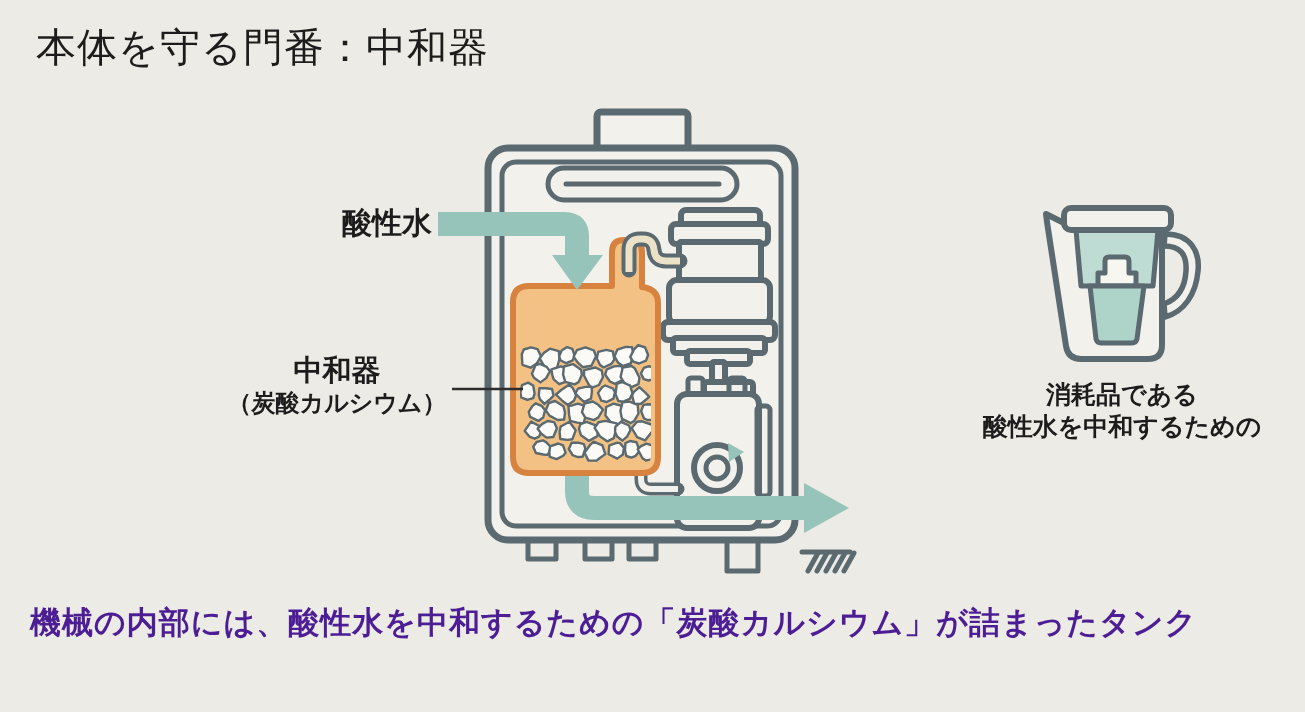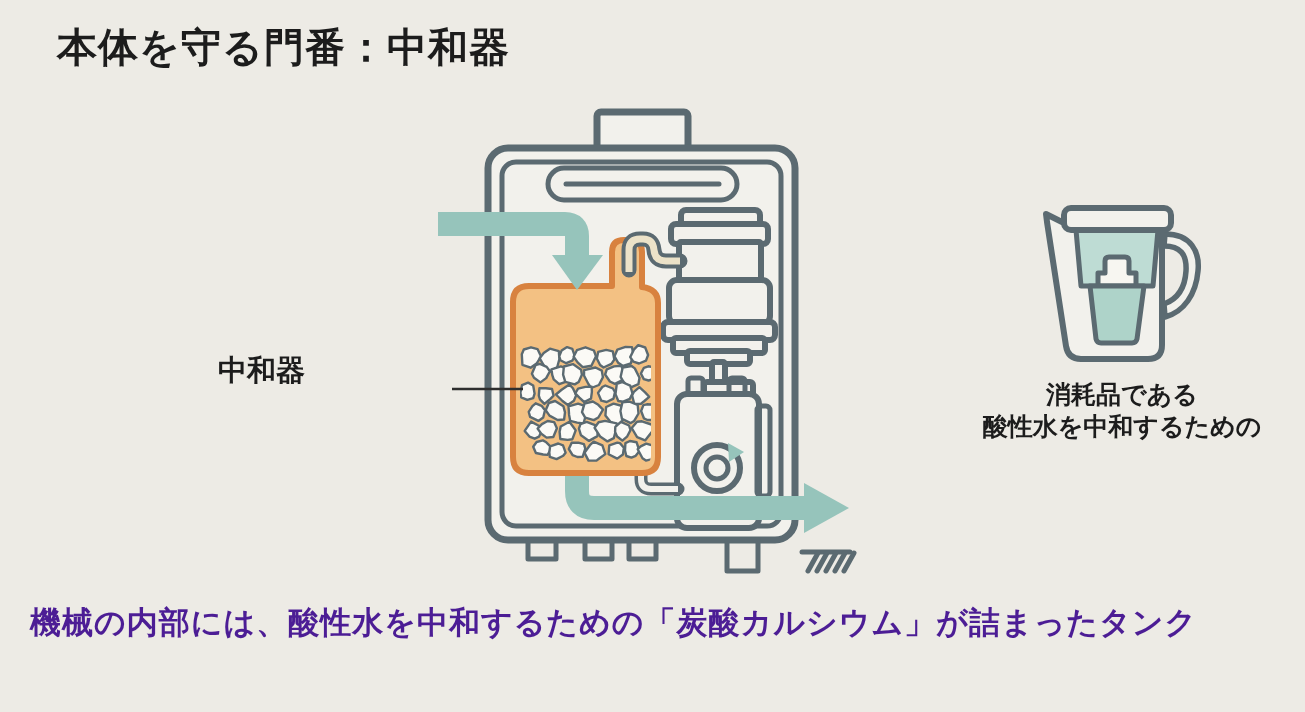--- a/index.html
+++ b/index.html
@@ -15,23 +15,23 @@
   .art{position:absolute; left:0; top:0;}
   
   .ln{fill:none; stroke:var(--slate); stroke-linecap:round; stroke-linejoin:round;}
   .pn{fill:var(--panel); stroke:var(--slate); stroke-linejoin:round;}
   .w7{stroke-width:7} .w6{stroke-width:6} .w55{stroke-width:5.5} .w5{stroke-width:5}
   .teal-f{fill:var(--teal); stroke:none;}
   .teal-s{fill:none; stroke:var(--teal); stroke-linecap:butt; stroke-linejoin:round;}
   .pebbles polygon{fill:#fbfaf6; stroke:var(--slate); stroke-width:2.4; stroke-linejoin:round;}
   
   .txt{position:absolute; white-space:nowrap;}
-  .title{left:36px; top:20px; font-size:40px; font-weight:700; letter-spacing:1px;margin-left:21px;}
+  .title{left:36px; top:20px; font-size:40px; font-weight:400; letter-spacing:1px;}
   .lbl-acid{left:256px; top:203px; width:176px; text-align:right; font-size:30px; font-weight:700;}
-  .lbl-tank{left:218px; top:353px; width:238px; font-weight:700; line-height:1.22;}
+  .lbl-tank{left:218px; top:353px; width:238px; text-align:center; font-weight:700; line-height:1.22;}
   .lbl-tank .l1{font-size:29px;}
   .lbl-tank .l2{font-size:24px;}
   .lbl-neutral{left:857px; top:489px; font-size:33px; font-weight:700;}
   .aside-caption{left:967px; top:378px; width:310px; text-align:center; font-size:25px; font-weight:700; line-height:32px;}
   .body-text{left:30px; top:599px; font-size:31px; font-weight:600; line-height:48px; letter-spacing:1px; color:#4c1d95;}
 </style>
 </head>
 <body>
 
 <div class="stage">
@@ -173,23 +173,25 @@
       <rect class="pn w6" x="1064" y="208" width="107" height="22" rx="7"></rect>
 
       <path d="M 1098 286 L 1098 273 L 1105 273 L 1105 261 Q 1105 257 1109 257 L 1125 257 Q 1129 257 1129 261 L 1129 273 L 1136 273 L 1136 286 Z" fill="#f7f6f1" stroke="var(--slate)" stroke-width="5" stroke-linejoin="round"></path>
 
       <path d="M 1090 286 L 1144 286 L 1137 339 Q 1136 343 1132 343 L 1101 343 Q 1097 343 1096 339 Z" fill="var(--teal-mid)" stroke="var(--slate)" stroke-width="5" stroke-linejoin="round"></path>
     </g>
   </svg>
 
   <div class="txt title">本体を守る門番：中和器</div>
 
+  <div class="txt lbl-acid">酸性水</div>
 
   <div class="txt lbl-tank">
     <div class="l1">中和器</div>
+    <div class="l2">（炭酸カルシウム）</div>
   </div>
 
 
   <div class="txt aside-caption">
     <div>消耗品である</div>
     <div>酸性水を中和するための</div>
   </div>
 
   <div class="txt body-text">
     <div>機械の内部には、酸性水を中和するための「炭酸カルシウム」が詰まったタンク</div>

